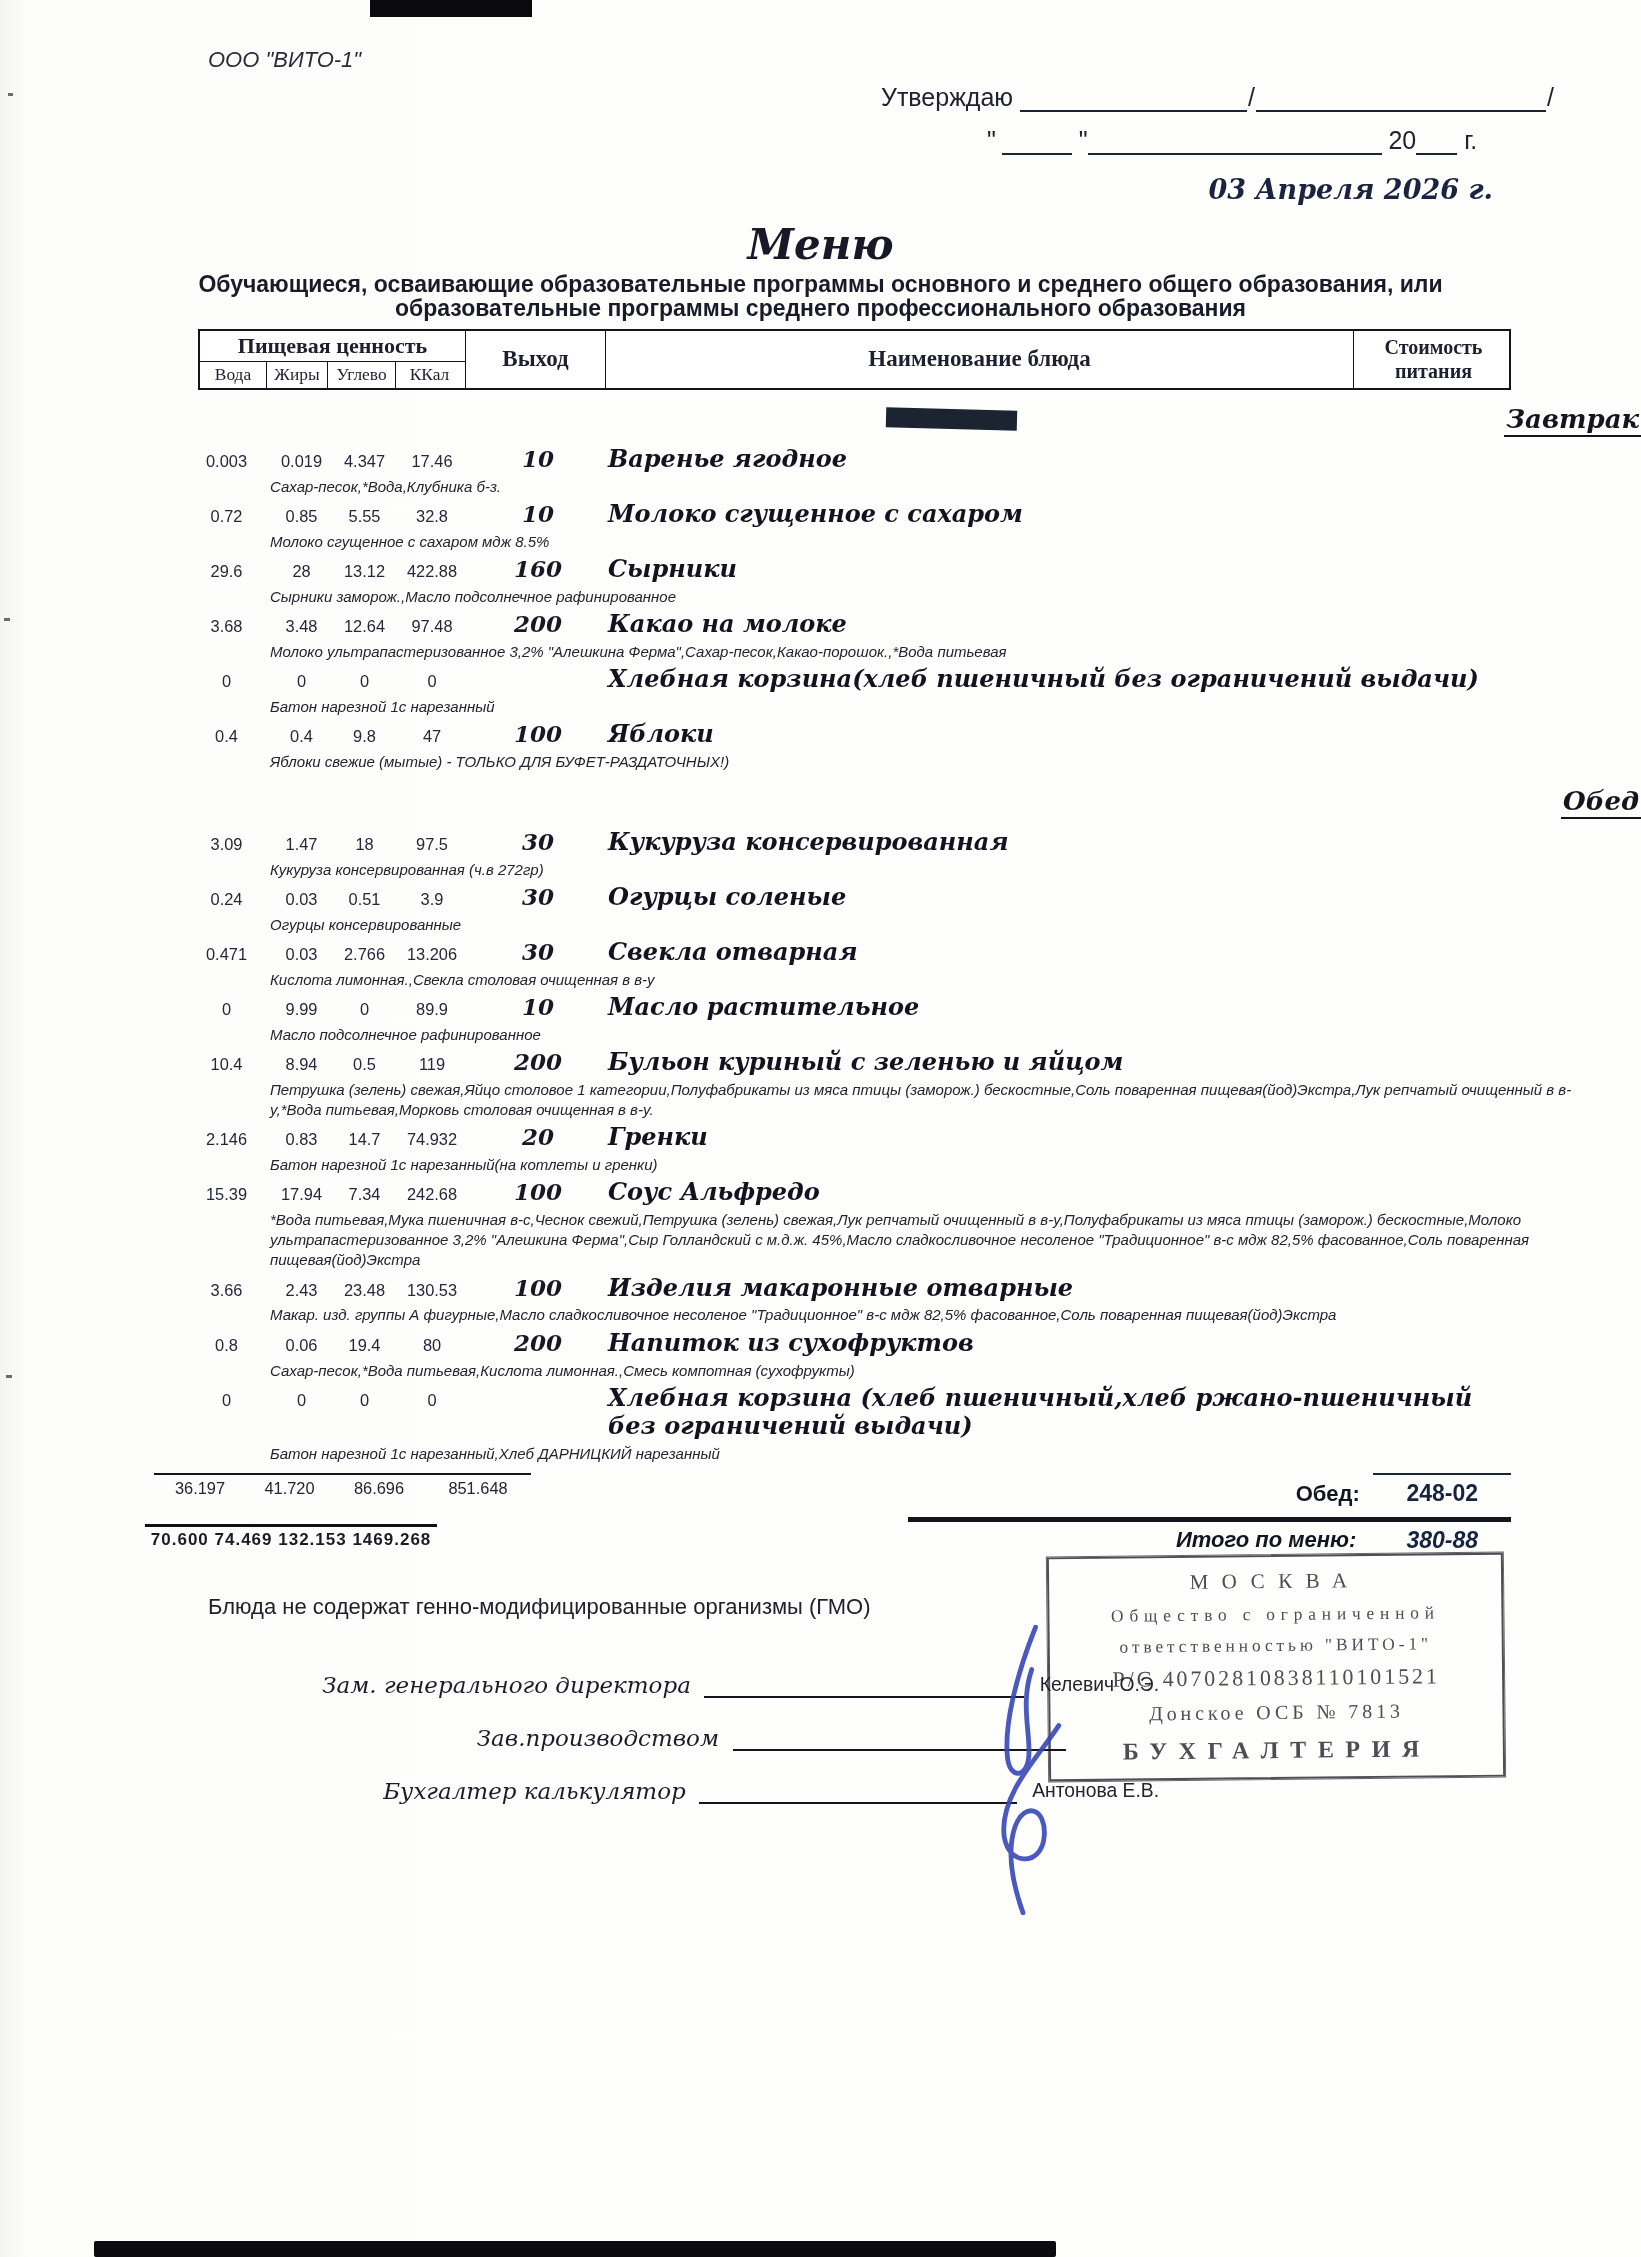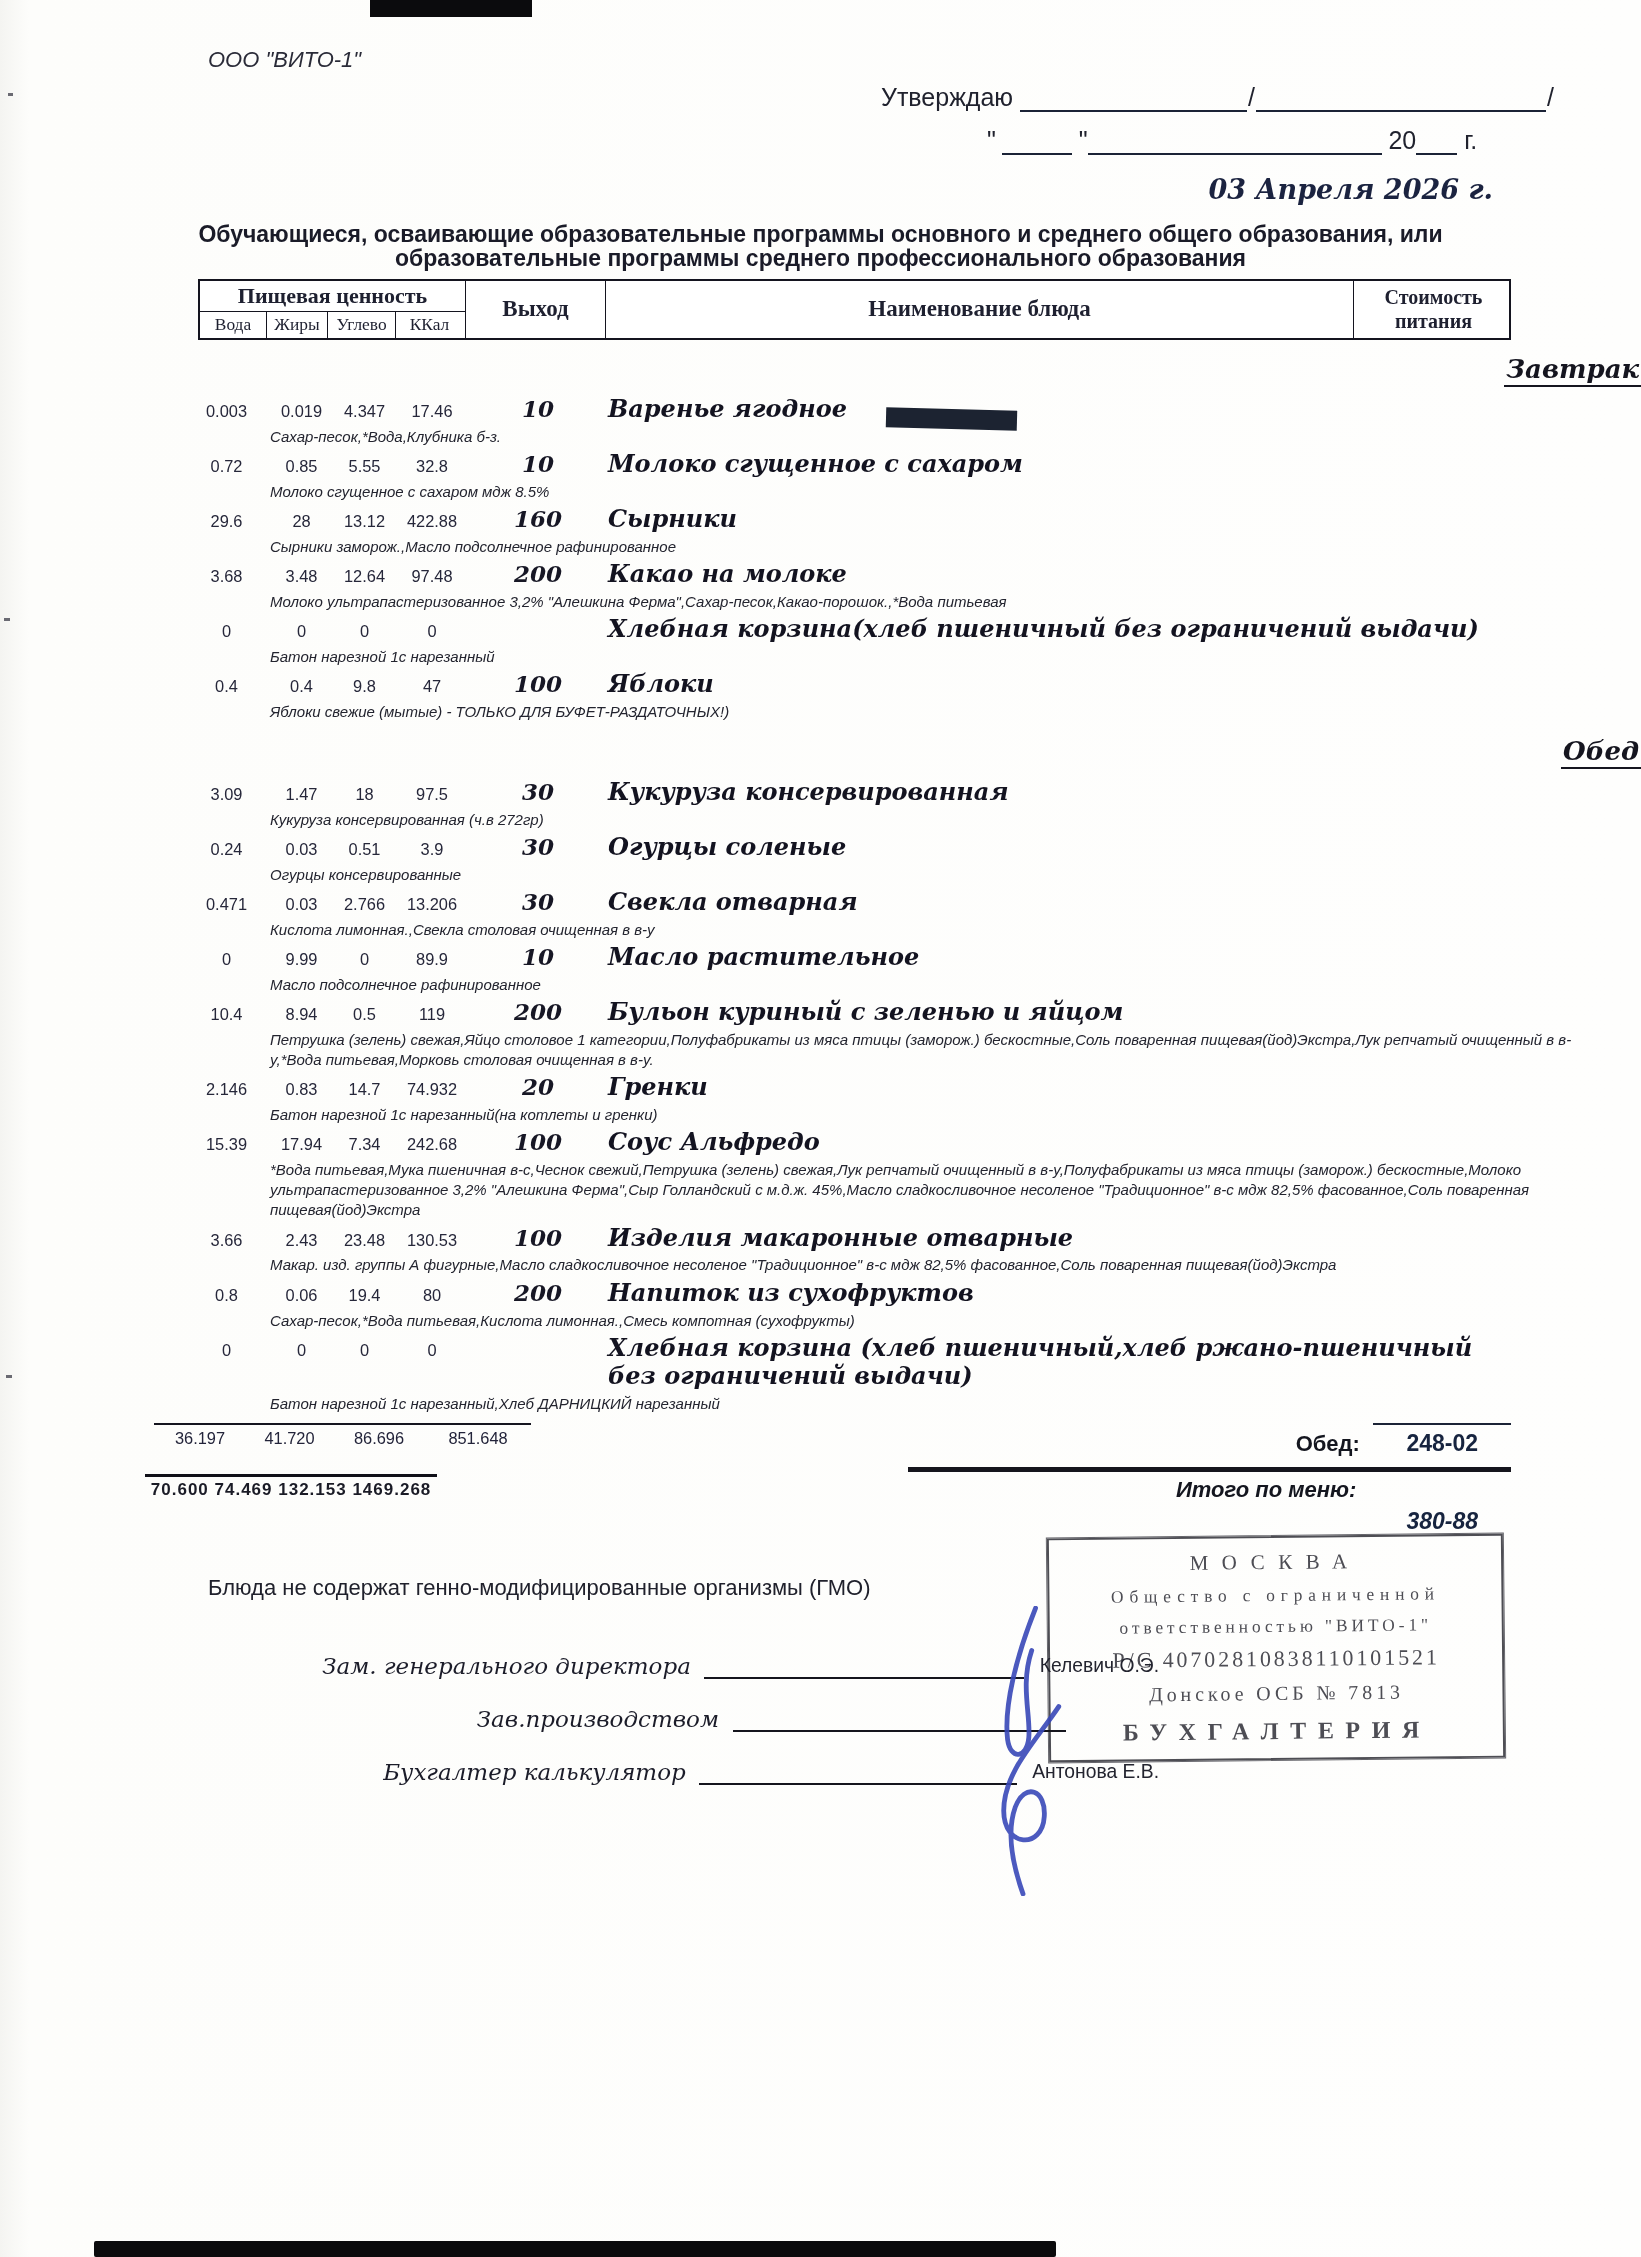--- a/index.html
+++ b/index.html
@@ -52,21 +52,21 @@
   .totals-nums{display:grid;grid-template-columns:92px 87px 92px 106px;border-top:2.9px solid #15151f;padding-top:3.9px;}
   .totals-nums span{font-size:16.4px;text-align:center;color:#23243а;color:#23243a;}
   .totals-price{display:flex;align-items:flex-start;gap:13.5px;}
   .tp-label{font-weight:bold;font-size:22px;color:#14161f;padding-top:7.7px;}
   .tp-value{font-weight:bold;font-size:23px;color:#17243f;border-top:2.9px solid #1b2336;padding:4.8px 33px 0;}
   .rule-thick{margin:9.7px 0 0 908px;width:603px;height:4.8px;background:#15151d;}
   .grand-line{display:flex;justify-content:space-between;margin:1.9px 0 0 145px;width:1366px;align-items:flex-start;}
   .grand-nums{border-top:3.9px solid #101018;padding:2.9px 5.8px 0;font-weight:bold;font-size:17px;color:#1a1b26;letter-spacing:1px;}
   .grand-price{display:flex;gap:17px;font-style:italic;}
   .grand-price .tp-label{padding-top:2.9px;}
-  .grand-price .tp-value{border-top:none;padding-top:2.9px;margin-top:31px;}
+  .grand-price .tp-value{border-top:none;padding-top:2.9px;}
   
   .bottom{position:relative;height:676px;margin-top:13.5px;}
   .gmo{position:absolute;left:208px;top:27px;font-size:22px;color:#20212c;}
   .stamp{position:absolute;left:1048px;top:-11.6px;width:456px;height:224px;border:2.9px solid #3b3b42;outline:1px solid #55555c;box-sizing:border-box;transform:rotate(-0.6deg);
          display:flex;flex-direction:column;justify-content:space-around;align-items:center;padding:7.7px 3.9px;color:#3a3a42;font-family:"Liberation Serif",serif;opacity:.9;background:rgba(255,255,255,.0);}
   .stamp .s1{font-size:21px;letter-spacing:13.5px;}
   .stamp .s2{font-size:17.4px;letter-spacing:5.8px;}
   .stamp .s3{font-size:17.4px;letter-spacing:3.9px;}
   .stamp .s4{font-size:22px;letter-spacing:2.9px;}
   .stamp .s5{font-size:20px;letter-spacing:3.9px;}
@@ -95,20 +95,21 @@
     <div class="approve1">
       <span>Утверждаю</span>
       <span class="uline w240"></span><span class="slash">/</span><span class="uline w330"></span><span class="slash">/</span>
     </div>
     <div class="approve2">
       <span>"</span><span class="uline w70"></span> <span>"</span><span class="uline w350"></span> <span>20</span><span class="uline w45"></span> <span>г.</span>
     </div>
     <div class="doc-date">03 Апреля 2026 г.</div>
   </div>
 
+  <h1 class="title">Меню</h1>
   <p class="subtitle">Обучающиеся, осваивающие образовательные программы основного и среднего общего образования, или образовательные программы среднего профессионального образования</p>
 
   <div class="thead">
     <div class="nut-head">
       <div class="nut-title">Пищевая ценность</div>
       <div class="nut-cols">
         <span>Вода</span>
         <span>Жиры</span>
         <span>Углево</span>
         <span>ККал</span>

